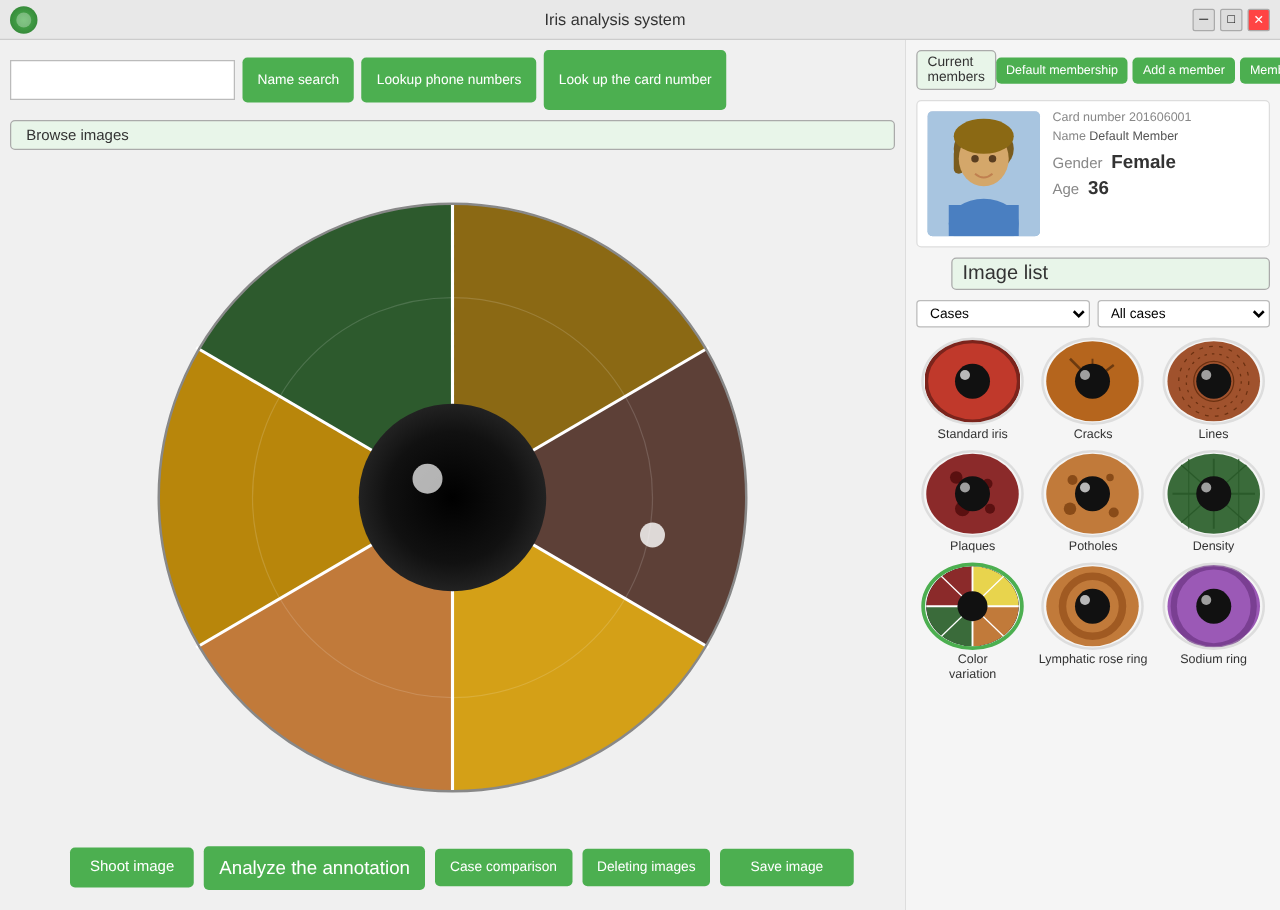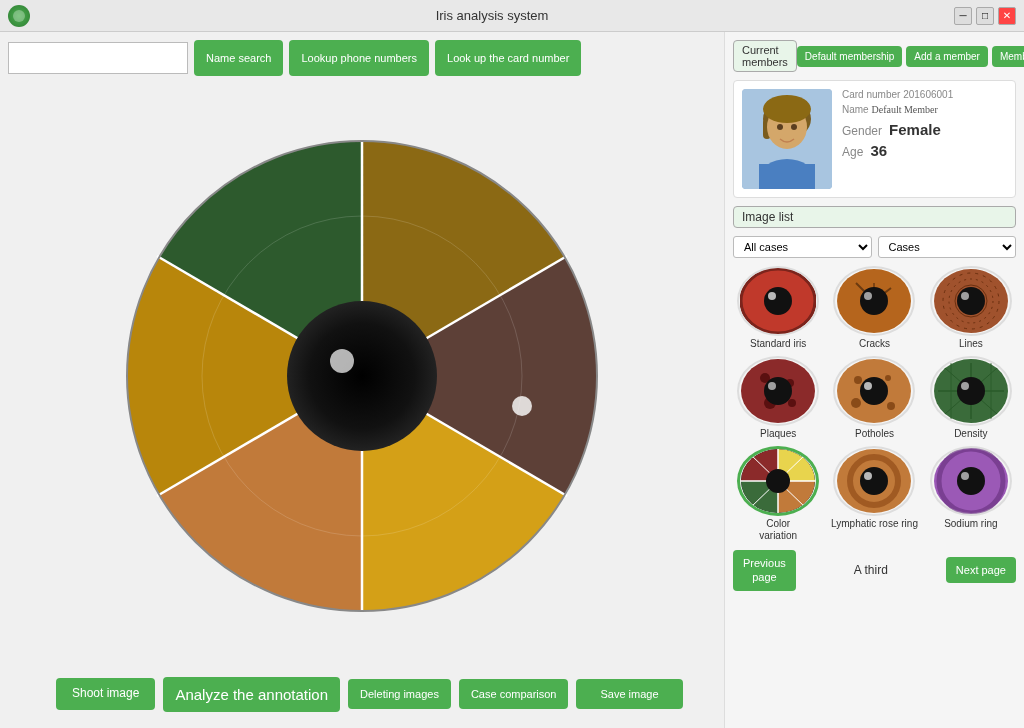--- a/index.html
+++ b/index.html
@@ -158,23 +158,24 @@
     .member-info {
       flex: 1;
       font-size: 11px;
       color: #666;
     }
     .image-list-label {
       background: #e8f5e9;
       border: 1px solid #aaa;
       border-radius: 4px;
       padding: 3px 8px;
-      font-size: 12px;
+      font-size: 16px;
       color: #333;
       display: inline-block;
+      margin-left: 28px;
     }
     .filter-row {
       display: flex;
       gap: 6px;
     }
     .filter-select {
       flex: 1;
       border: 1px solid #bbb;
       border-radius: 3px;
       padding: 3px 6px;
@@ -246,24 +247,25 @@
 <div class="main-content">
 
   <div class="left-panel">
 
     <div class="toolbar">
       <input class="search-input" type="text" placeholder="" style="">
       <button class="btn-green" style="height:36px;">Name
 search</button>
       <button class="btn-green" style="height:36px;">Lookup phone
 numbers</button>
-      <button class="btn-green" style="height:36px;">Look up the
+      <button class="btn-green" style="height:48px;">Look up the
 card number</button>
     </div>
 
+    <div class="browse-btn">Browse images</div>
 
     <div class="iris-container">
       <div class="iris-wrapper">
         <svg width="480" height="480" viewBox="0 0 480 480">
           <defs>
             <clipPath id="circleClip">
               <circle cx="240" cy="240" r="235"></circle>
             </clipPath>
           </defs>
           <circle cx="240" cy="240" r="235" fill="#1a1a1a"></circle>
@@ -307,23 +309,23 @@
 
           <circle cx="400" cy="270" r="10" fill="white" opacity="0.8"></circle>
         </svg>
       </div>
     </div>
 
     <div class="bottom-toolbar">
       <button class="btn-green" style="padding:8px 16px; font-size:12px;">Shoot image</button>
       <button class="btn-green" style="padding:8px 12px; font-size:15px;">Analyze the
 annotation</button>
+      <button class="btn-green" style="padding:8px 12px; font-size:11px;">Case comparison</button>
       <button class="btn-green" style="padding:8px 12px; font-size:11px;">Deleting
 images</button>
-      <button class="btn-green" style="padding:8px 12px; font-size:11px;">Case comparison</button>
       <button class="btn-green" style="padding:8px 24px; font-size:11px;">Save image</button>
     </div>
   </div>
 
   <div class="right-panel">
 
     <div style="display:flex; justify-content:space-between; align-items:center;">
       <div class="current-members-label" style="white-space:pre-line;">Current
 members</div>
       <div style="display:flex; gap:4px;">
@@ -357,41 +359,41 @@
 
           <path d="M38,50 Q45,56 52,50" fill="none" stroke="#c08050" stroke-width="1.5"></path>
         </svg>
       </div>
 
       <div class="member-info">
         <div style="color:#888; font-size:10px;">
           <span>Card number</span> <span>201606001</span>
         </div>
         <div style="margin-top:4px; color:#888; font-size:10px;">
-          <span>Name</span> <span style="color:#555;font-family:Liberation Serif, serif;">Default Member</span>
+          <span>Name</span> <span style="color:#555;">Default Member</span>
         </div>
         <div style="margin-top:6px;">
           <span style="color:#888; font-size:12px;">Gender</span>
           <span style="color:#333; font-size:15px; font-weight:bold; margin-left:4px;">Female</span>
         </div>
         <div style="margin-top:4px;">
           <span style="color:#888; font-size:12px;">Age</span>
           <span style="color:#333; font-size:15px; font-weight:bold; margin-left:4px;">36</span>
         </div>
       </div>
     </div>
 
     <div class="image-list-label">Image list</div>
 
     <div class="filter-row">
       <select class="filter-select">
-        <option>All cases</option>
+        <option>Cases</option>
       </select>
       <select class="filter-select">
-        <option>Cases</option>
+        <option>All cases</option>
       </select>
     </div>
 
     <div class="image-grid">
 
       <div class="image-item">
         <div class="image-thumb">
           <svg width="76" height="66" viewBox="0 0 76 66">
             <ellipse cx="38" cy="33" rx="37" ry="32" fill="#c0392b"></ellipse>
             <ellipse cx="38" cy="33" rx="37" ry="32" fill="none" stroke="#7b241c" stroke-width="3"></ellipse>
@@ -519,20 +521,14 @@
             <ellipse cx="38" cy="33" rx="37" ry="32" fill="#9b59b6"></ellipse>
             <circle cx="38" cy="33" r="32" fill="none" stroke="#6c3483" stroke-width="5" opacity="0.7"></circle>
             <circle cx="38" cy="33" r="14" fill="#111"></circle>
             <circle cx="32" cy="28" r="4" fill="white" opacity="0.6"></circle>
           </svg>
         </div>
         <div class="image-label">Sodium ring</div>
       </div>
     </div>
 
-    <div class="pagination-row">
-      <button class="btn-green" style="padding:6px 10px; font-size:11px; white-space:pre-line; text-align:center;">Previous
-page</button>
-      <div class="page-text">A third</div>
-      <button class="btn-green" style="padding:6px 10px; font-size:11px;">Next page</button>
-    </div>
   </div>
 </div>
 
 </body></html>

